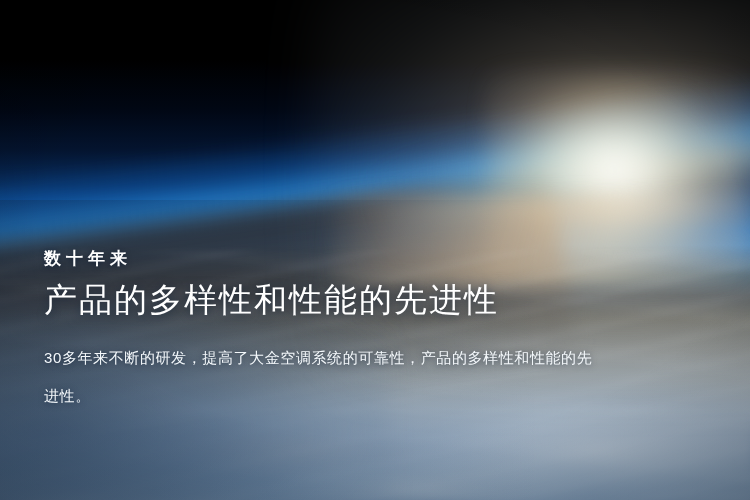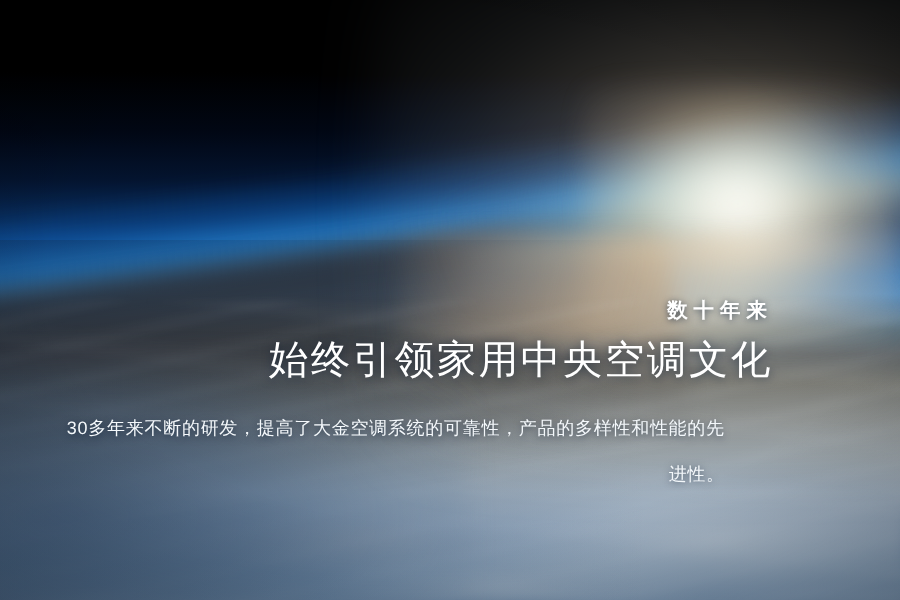--- a/index.html
+++ b/index.html
@@ -12,21 +12,20 @@
     background: #000;
     font-family: "Liberation Sans", "DejaVu Sans", sans-serif;
   }
 
   .banner {
     position: relative;
     width: 750px;
     height: 500px;
     overflow: hidden;
     background: #000;
-    text-align: right;
   }
 
   
   .bg-layer {
     position: absolute;
     inset: 0;
     pointer-events: none;
   }
 
   
@@ -336,17 +335,17 @@
   <div class="warm-band"></div>
   <div class="cloudfield"></div>
   <div class="wisps"></div>
   <div class="shadow-left"></div>
   <div class="bottom-haze"></div>
   <div class="bg-layer vignette"></div>
   <div class="text-scrim"></div>
 
   <div class="copy">
     <div class="eyebrow">数十年来</div>
-    <h1 class="headline">始终引领家用中央空调文化</h1>
+    <h1 class="headline">产品的多样性和性能的先进性</h1>
     <p class="body-copy">30多年来不断的研发，提高了大金空调系统的可靠性，产品的多样性和性能的先进性。</p>
   </div>
 
 </div>
 
 </body></html>

